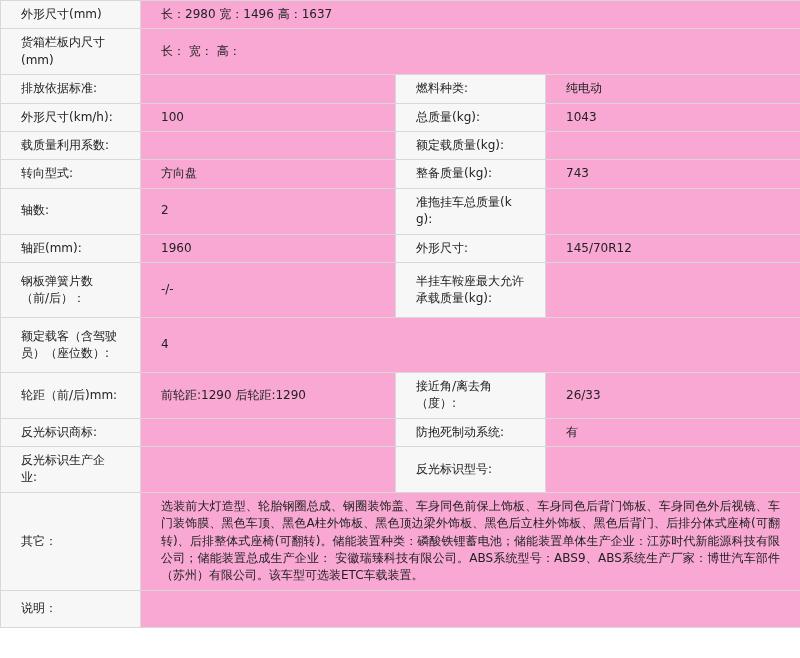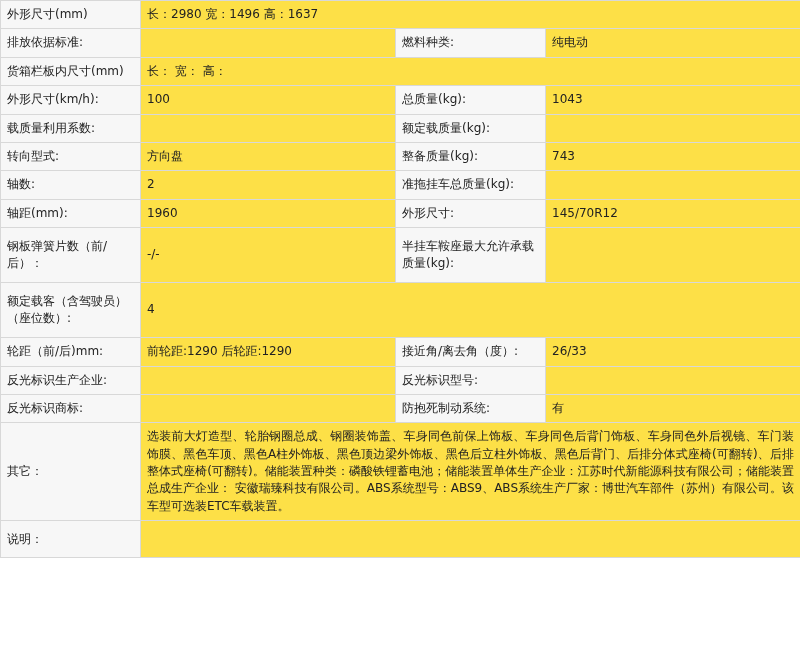--- a/index.html
+++ b/index.html
@@ -15,32 +15,32 @@
     color: #111;
     overflow: hidden;
   }
   table.spec {
     border-collapse: collapse;
     width: 800px;
     table-layout: fixed;
   }
   table.spec td {
     border: 1px solid #d8d8d8;
-    padding: 5px 6px;
+    padding: 5px 20px;
     vertical-align: middle;
     line-height: 1.45;
     font-size: 12px;
     word-break: break-all;
   }
   td.label {
     background: #f7f7f7;
     color: #222;
   }
   td.value {
-    background: #fde047;
+    background: #f9a8d4;
     color: #222;
   }
   .col-l1 { width: 140px; }
   .col-v1 { width: 255px; }
   .col-l2 { width: 150px; }
   .col-v2 { width: 255px; }
   .tall {
     height: 44px;
   }
   .note-cell {
@@ -60,28 +60,28 @@
     <col class="col-v1">
     <col class="col-l2">
     <col class="col-v2">
   </colgroup>
   <tbody>
       <tr>
         <td class="label">外形尺寸(mm)</td>
         <td class="value" colspan="3">长：2980 宽：1496 高：1637</td>
       </tr>
       <tr>
+        <td class="label">货箱栏板内尺寸(mm)</td>
+        <td class="value" colspan="3">长： 宽： 高：</td>
+      </tr>
+      <tr>
         <td class="label">排放依据标准:</td>
         <td class="value"></td>
         <td class="label">燃料种类:</td>
         <td class="value">纯电动</td>
-      </tr>
-      <tr>
-        <td class="label">货箱栏板内尺寸(mm)</td>
-        <td class="value" colspan="3">长： 宽： 高：</td>
       </tr>
       <tr>
         <td class="label">外形尺寸(km/h):</td>
         <td class="value">100</td>
         <td class="label">总质量(kg):</td>
         <td class="value">1043</td>
       </tr>
       <tr>
         <td class="label">载质量利用系数:</td>
         <td class="value"></td>
@@ -116,30 +116,30 @@
         <td class="label tall">额定载客（含驾驶员）（座位数）:</td>
         <td class="value tall" colspan="3">4</td>
       </tr>
       <tr>
         <td class="label">轮距（前/后)mm:</td>
         <td class="value">前轮距:1290 后轮距:1290</td>
         <td class="label">接近角/离去角（度）:</td>
         <td class="value">26/33</td>
       </tr>
       <tr>
+        <td class="label">反光标识商标:</td>
+        <td class="value"></td>
+        <td class="label">防抱死制动系统:</td>
+        <td class="value">有</td>
+      </tr>
+      <tr>
         <td class="label">反光标识生产企业:</td>
         <td class="value"></td>
         <td class="label">反光标识型号:</td>
         <td class="value"></td>
-      </tr>
-      <tr>
-        <td class="label">反光标识商标:</td>
-        <td class="value"></td>
-        <td class="label">防抱死制动系统:</td>
-        <td class="value">有</td>
       </tr>
       <tr>
         <td class="label">其它：</td>
         <td class="value note-cell" colspan="3">选装前大灯造型、轮胎钢圈总成、钢圈装饰盖、车身同色前保上饰板、车身同色后背门饰板、车身同色外后视镜、车门装饰膜、黑色车顶、黑色A柱外饰板、黑色顶边梁外饰板、黑色后立柱外饰板、黑色后背门、后排分体式座椅(可翻转)、后排整体式座椅(可翻转)。储能装置种类：磷酸铁锂蓄电池；储能装置单体生产企业：江苏时代新能源科技有限公司；储能装置总成生产企业： 安徽瑞臻科技有限公司。ABS系统型号：ABS9、ABS系统生产厂家：博世汽车部件（苏州）有限公司。该车型可选装ETC车载装置。</td>
       </tr>
       <tr class="blank-row">
         <td class="label">说明：</td>
         <td class="value" colspan="3"></td>
       </tr>
     </tbody>

